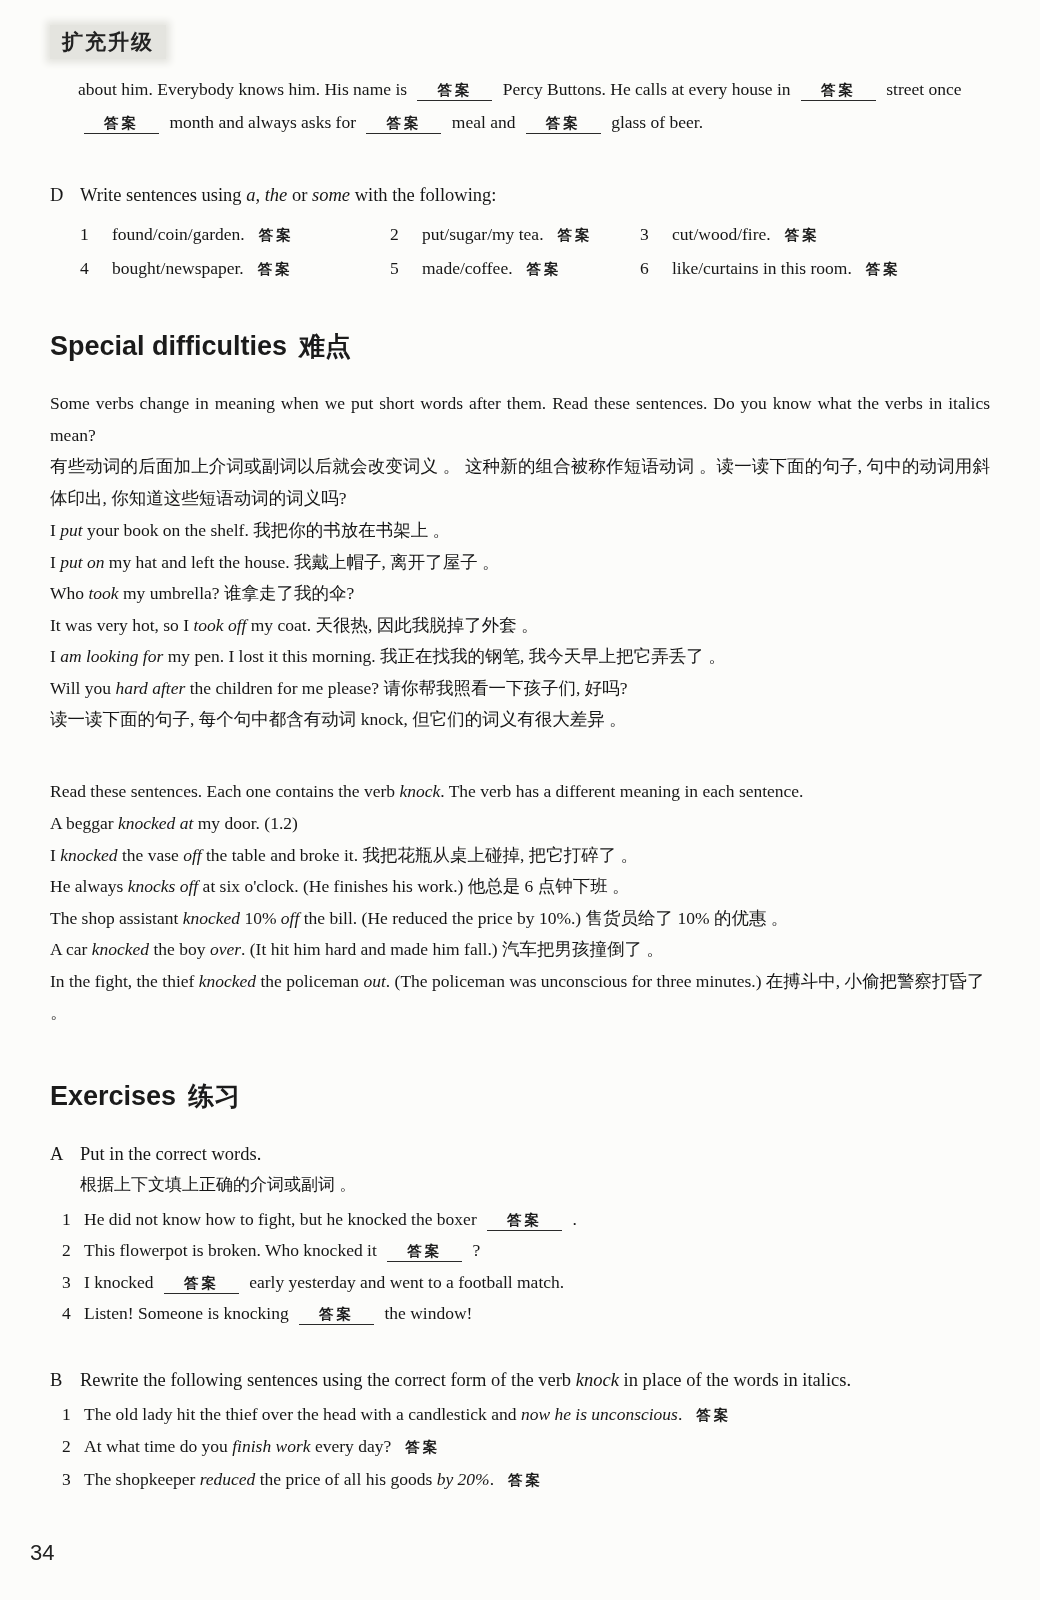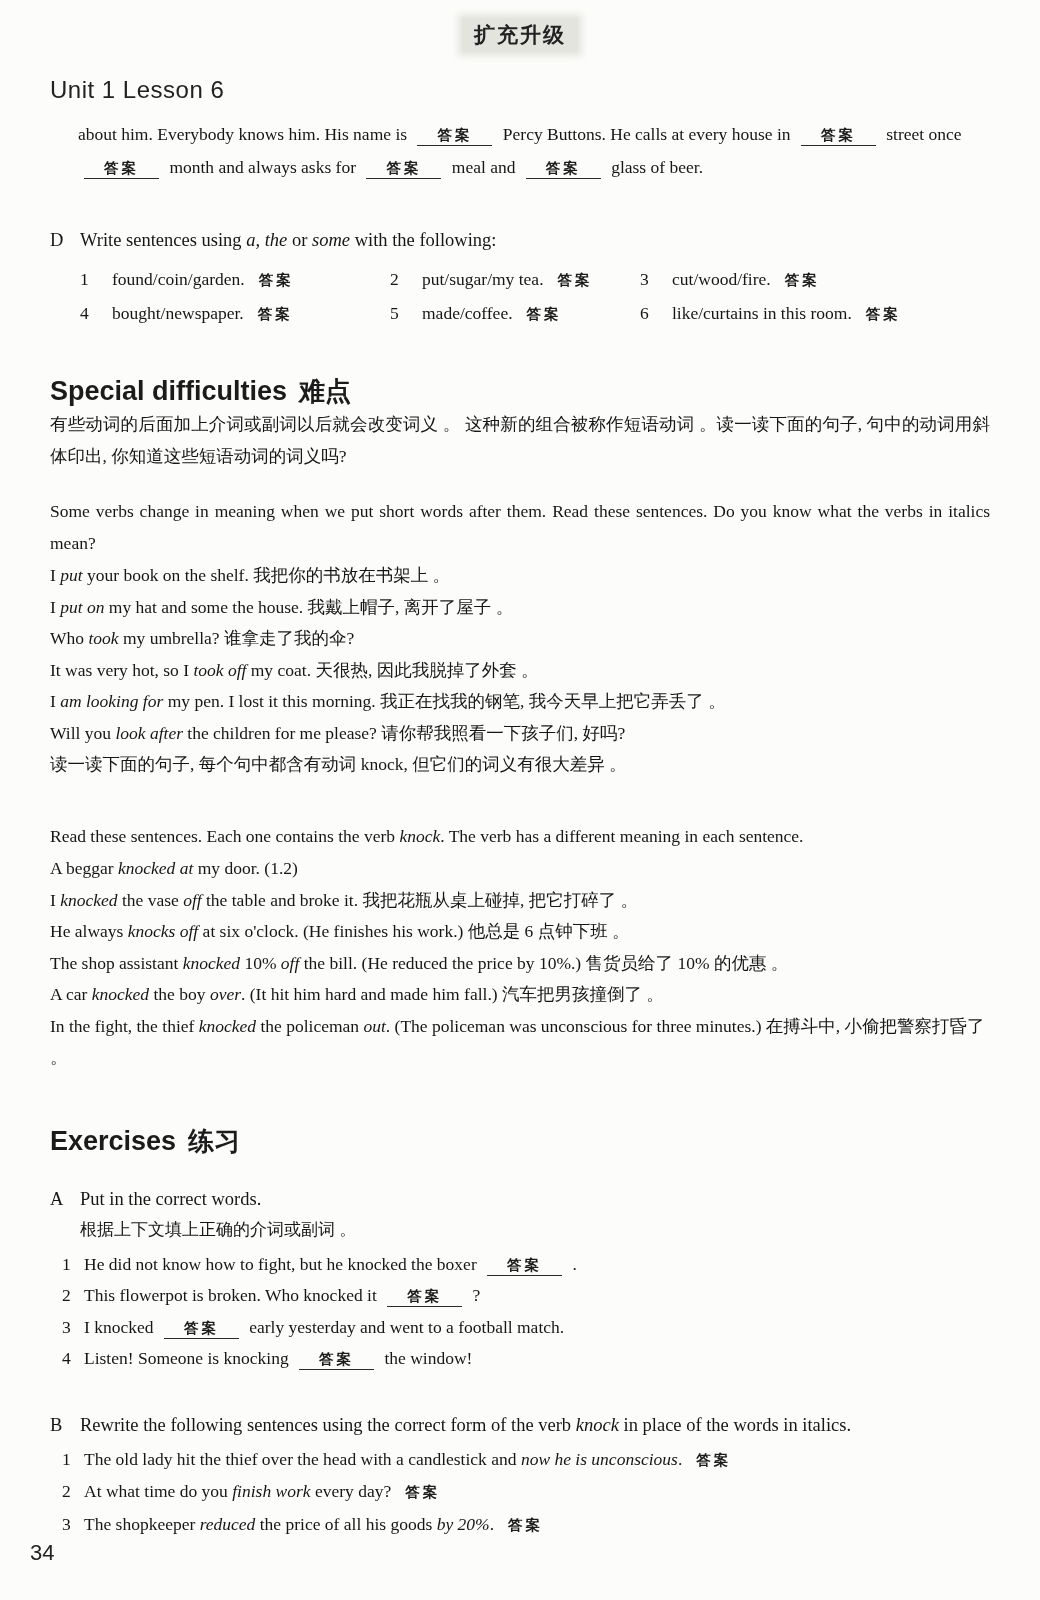--- a/index.html
+++ b/index.html
@@ -6,21 +6,21 @@
   html,body { background:#ffffff; }
   .page {
     width:1040px; height:1600px;
     background:#fcfcfa;
     color:#161616;
     font-family:"Liberation Serif", serif;
     position:relative;
     padding:12px 50px 0 50px;
     overflow:hidden;
   }
-  .badge-row { text-align:center; margin-top:6px; }
+  .badge-row { margin-top:13px; }
   .badge {
     display:inline-block;
     background:#e4e4df;
     box-shadow:0 0 7px 4px #e4e4df;
     font-family:"Liberation Sans", sans-serif;
     font-weight:700; font-size:21px;
     padding:3px 12px; color:#222;
     letter-spacing:2px;
   }
   .unit-heading {
@@ -93,21 +93,20 @@
 </style>
 </head>
 <body>
 
 <div class="page">
 
   <div class="badge-row">
     <span class="badge">扩充升级</span>
   </div>
 
-  <h1 class="unit-heading">Unit 1  Lesson 6</h1>
 
   <p class="intro"><span class="tx">about him. Everybody knows him. His name is </span><span class="answer-blank">答案</span><span class="tx"> Percy Buttons. He calls at every house in </span><span class="answer-blank">答案</span><span class="tx"> street once </span><span class="answer-blank">答案</span><span class="tx"> month and always asks for </span><span class="answer-blank">答案</span><span class="tx"> meal and </span><span class="answer-blank">答案</span><span class="tx"> glass of beer.</span></p>
 
   <section class="sec-block">
     <div class="sec-head">
       <span class="sec-letter">D</span>
       <span class="sec-title"><span class="tx">Write sentences using </span><span class="it">a, the</span><span class="tx"> or </span><span class="it">some</span><span class="tx"> with the following:</span></span>
     </div>
     <div class="d-grid">
         <div class="d-cell">
@@ -138,30 +137,30 @@
         <div class="d-cell">
           <span class="d-num">6</span>
           <span class="d-text">like/curtains in this room.</span>
           <span class="answer-plain">答案</span>
         </div>
       </div>
   </section>
 
   <h2 class="big-head"><span>Special difficulties</span><span class="zh">难点</span></h2>
 
+  <p class="para first"><span class="tx">Some verbs change in meaning when we put short words after them. Read these sentences. Do you know what the verbs in italics mean?</span></p>
   <p class="para">有些动词的后面加上介词或副词以后就会改变词义 。 这种新的组合被称作短语动词 。读一读下面的句子, 句中的动词用斜体印出, 你知道这些短语动词的词义吗?</p>
-  <p class="para first"><span class="tx">Some verbs change in meaning when we put short words after them. Read these sentences. Do you know what the verbs in italics mean?</span></p>
 
   <div class="examples">
       <div class="line"><span class="tx">I </span><span class="it">put</span><span class="tx"> your book on the shelf. 我把你的书放在书架上 。</span></div>
-      <div class="line"><span class="tx">I </span><span class="it">put on</span><span class="tx"> my hat and some the house. 我戴上帽子, 离开了屋子 。</span></div>
+      <div class="line"><span class="tx">I </span><span class="it">put on</span><span class="tx"> my hat and left the house. 我戴上帽子, 离开了屋子 。</span></div>
       <div class="line"><span class="tx">Who </span><span class="it">took</span><span class="tx"> my umbrella? 谁拿走了我的伞?</span></div>
       <div class="line"><span class="tx">It was very hot, so I </span><span class="it">took off</span><span class="tx"> my coat. 天很热, 因此我脱掉了外套 。</span></div>
       <div class="line"><span class="tx">I </span><span class="it">am looking for</span><span class="tx"> my pen. I lost it this morning. 我正在找我的钢笔, 我今天早上把它弄丢了 。</span></div>
-      <div class="line"><span class="tx">Will you </span><span class="it">look after</span><span class="tx"> the children for me please? 请你帮我照看一下孩子们, 好吗?</span></div>
+      <div class="line"><span class="tx">Will you </span><span class="it">hard after</span><span class="tx"> the children for me please? 请你帮我照看一下孩子们, 好吗?</span></div>
     </div>
 
   <p class="para">读一读下面的句子, 每个句中都含有动词 knock, 但它们的词义有很大差异 。</p>
   <p class="para gap"><span class="tx">Read these sentences. Each one contains the verb </span><span class="it">knock</span><span class="tx">. The verb has a different meaning in each sentence.</span></p>
 
   <div class="examples">
       <div class="line"><span class="tx">A beggar </span><span class="it">knocked at</span><span class="tx"> my door. (1.2)</span></div>
       <div class="line"><span class="tx">I </span><span class="it">knocked</span><span class="tx"> the vase </span><span class="it">off</span><span class="tx"> the table and broke it. 我把花瓶从桌上碰掉, 把它打碎了 。</span></div>
       <div class="line"><span class="tx">He always </span><span class="it">knocks off</span><span class="tx"> at six o'clock. (He finishes his work.) 他总是 6 点钟下班 。</span></div>
       <div class="line"><span class="tx">The shop assistant </span><span class="it">knocked</span><span class="tx"> 10% </span><span class="it">off</span><span class="tx"> the bill. (He reduced the price by 10%.) 售货员给了 10% 的优惠 。</span></div>

